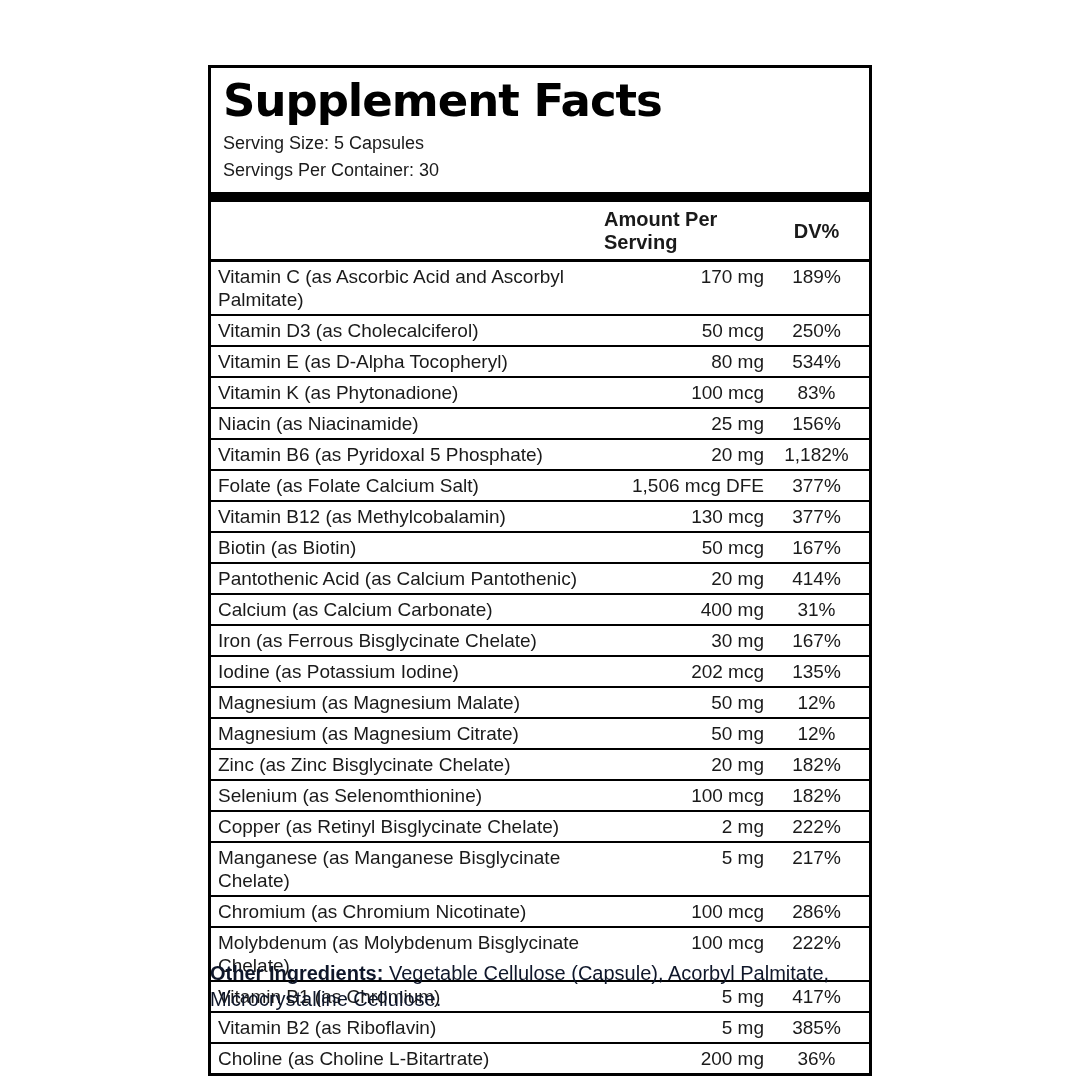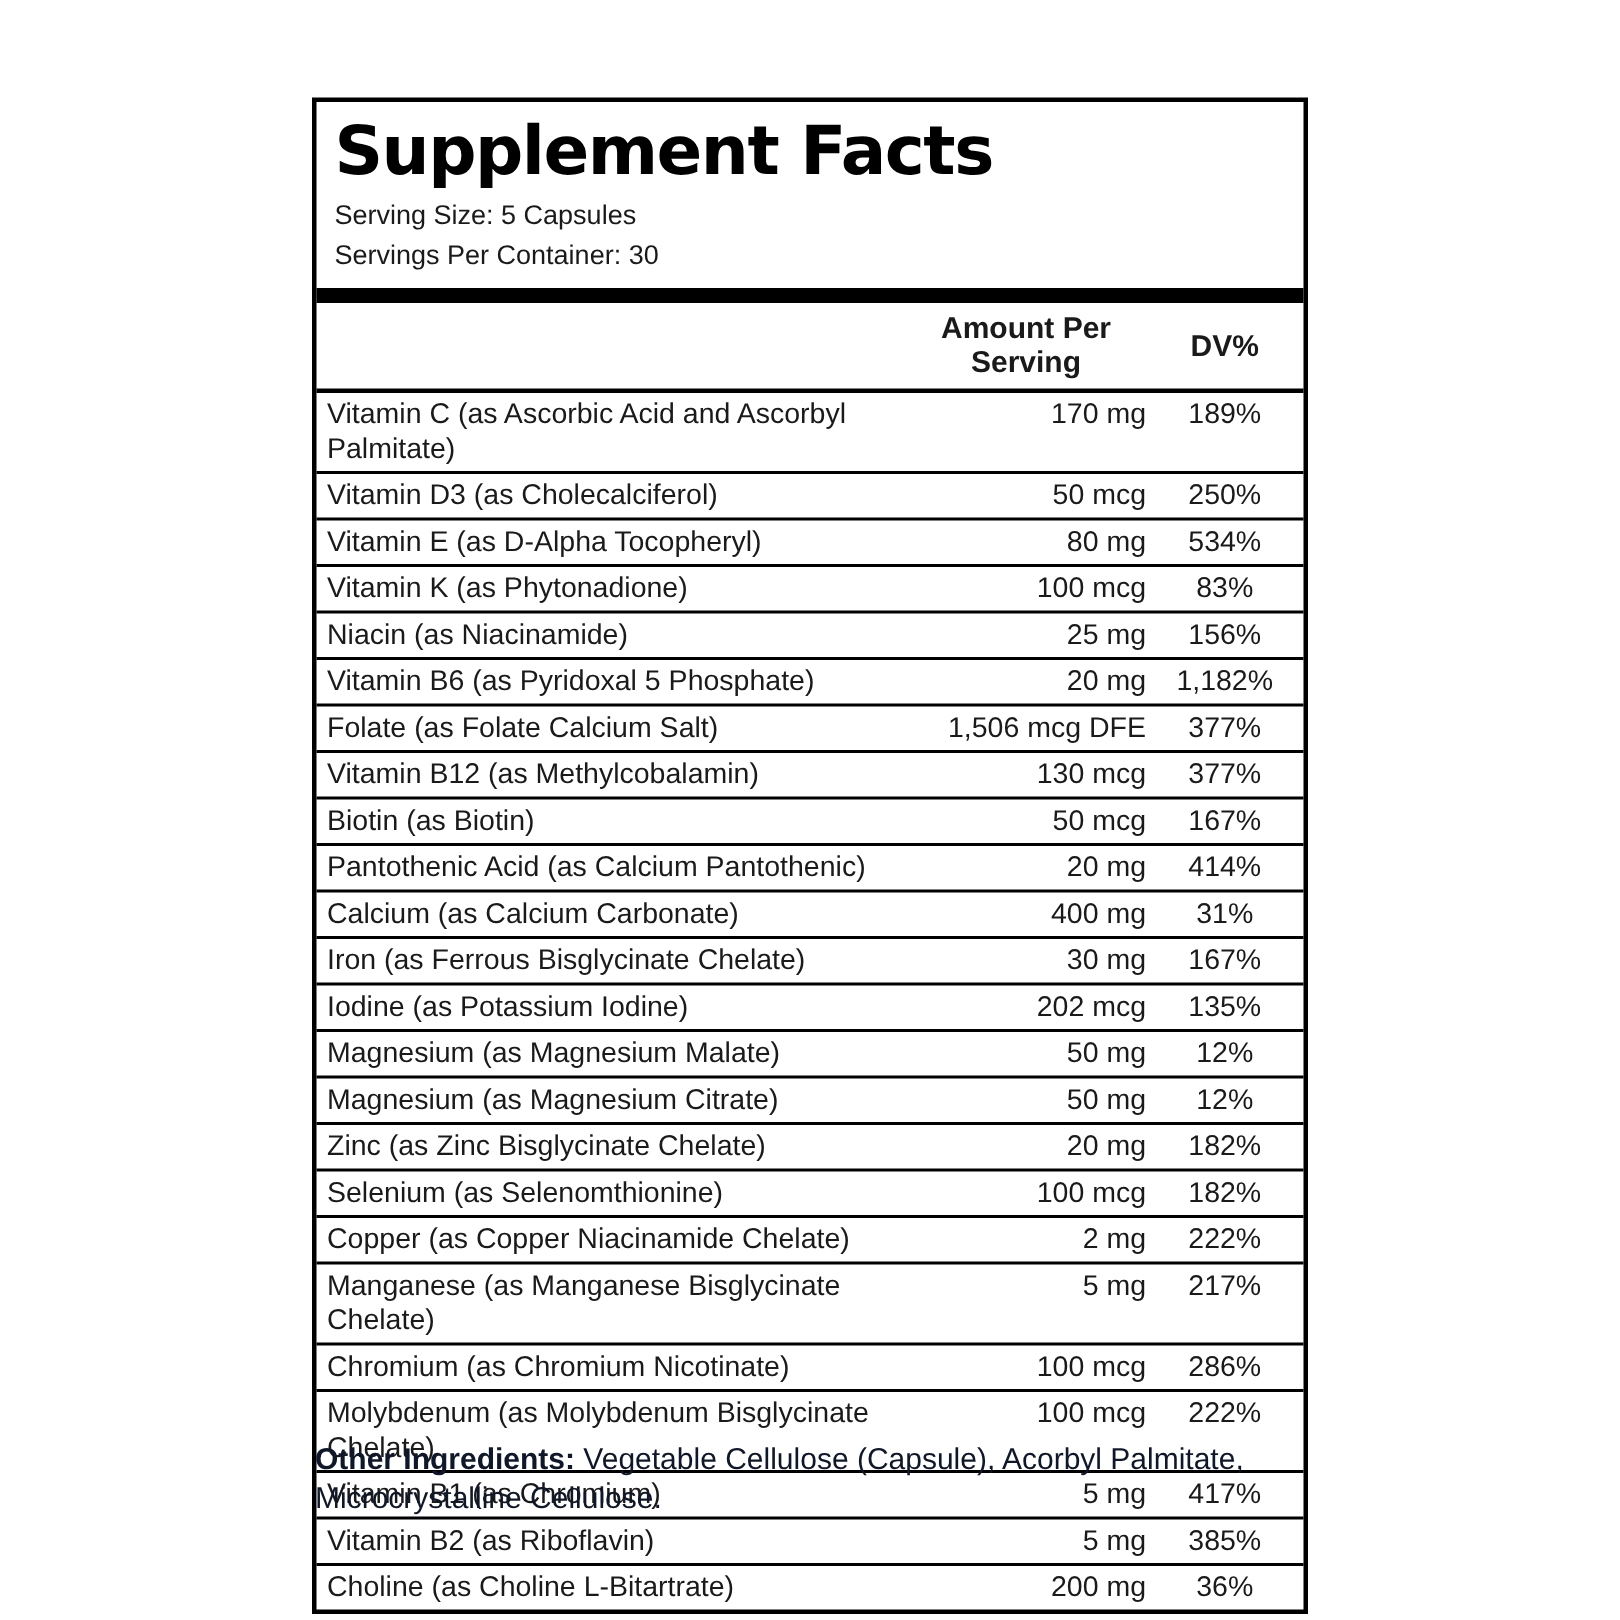--- a/index.html
+++ b/index.html
@@ -55,21 +55,21 @@
   col.c-name   { width: auto; }
   col.c-amount { width: 160px; }
   col.c-dv     { width: 105px; }
   .facts-table th {
     font-size: 20px;
     font-weight: bold;
     color: #1a1a1a;
     padding: 6px 0 5px 0;
     border-bottom: 3px solid #000000;
   }
-  .facts-table th.h-amount { text-align: center; }
+  .facts-table th.h-amount { text-align: left; }
   .facts-table th.h-dv     { text-align: center; }
   .facts-table td {
     font-size: 19px;
     line-height: 23px;
     vertical-align: top;
     padding: 3px 0 3px 0;
     border-top: 2px solid #000000;
     color: #1a1a1a;
   }
   .facts-table tbody tr:first-child td { border-top: none; }
@@ -196,21 +196,21 @@
     <td class="cell-name">Zinc (as Zinc Bisglycinate Chelate)</td>
     <td class="cell-amount">20 mg</td>
     <td class="cell-dv">182%</td>
   </tr>
           <tr>
     <td class="cell-name">Selenium (as Selenomthionine)</td>
     <td class="cell-amount">100 mcg</td>
     <td class="cell-dv">182%</td>
   </tr>
           <tr>
-    <td class="cell-name">Copper (as Copper Niacinamide Chelate)</td>
+    <td class="cell-name">Copper (as Retinyl Bisglycinate Chelate)</td>
     <td class="cell-amount">2 mg</td>
     <td class="cell-dv">222%</td>
   </tr>
           <tr>
     <td class="cell-name">Manganese (as Manganese Bisglycinate Chelate)</td>
     <td class="cell-amount">5 mg</td>
     <td class="cell-dv">217%</td>
   </tr>
           <tr>
     <td class="cell-name">Chromium (as Chromium Nicotinate)</td>

